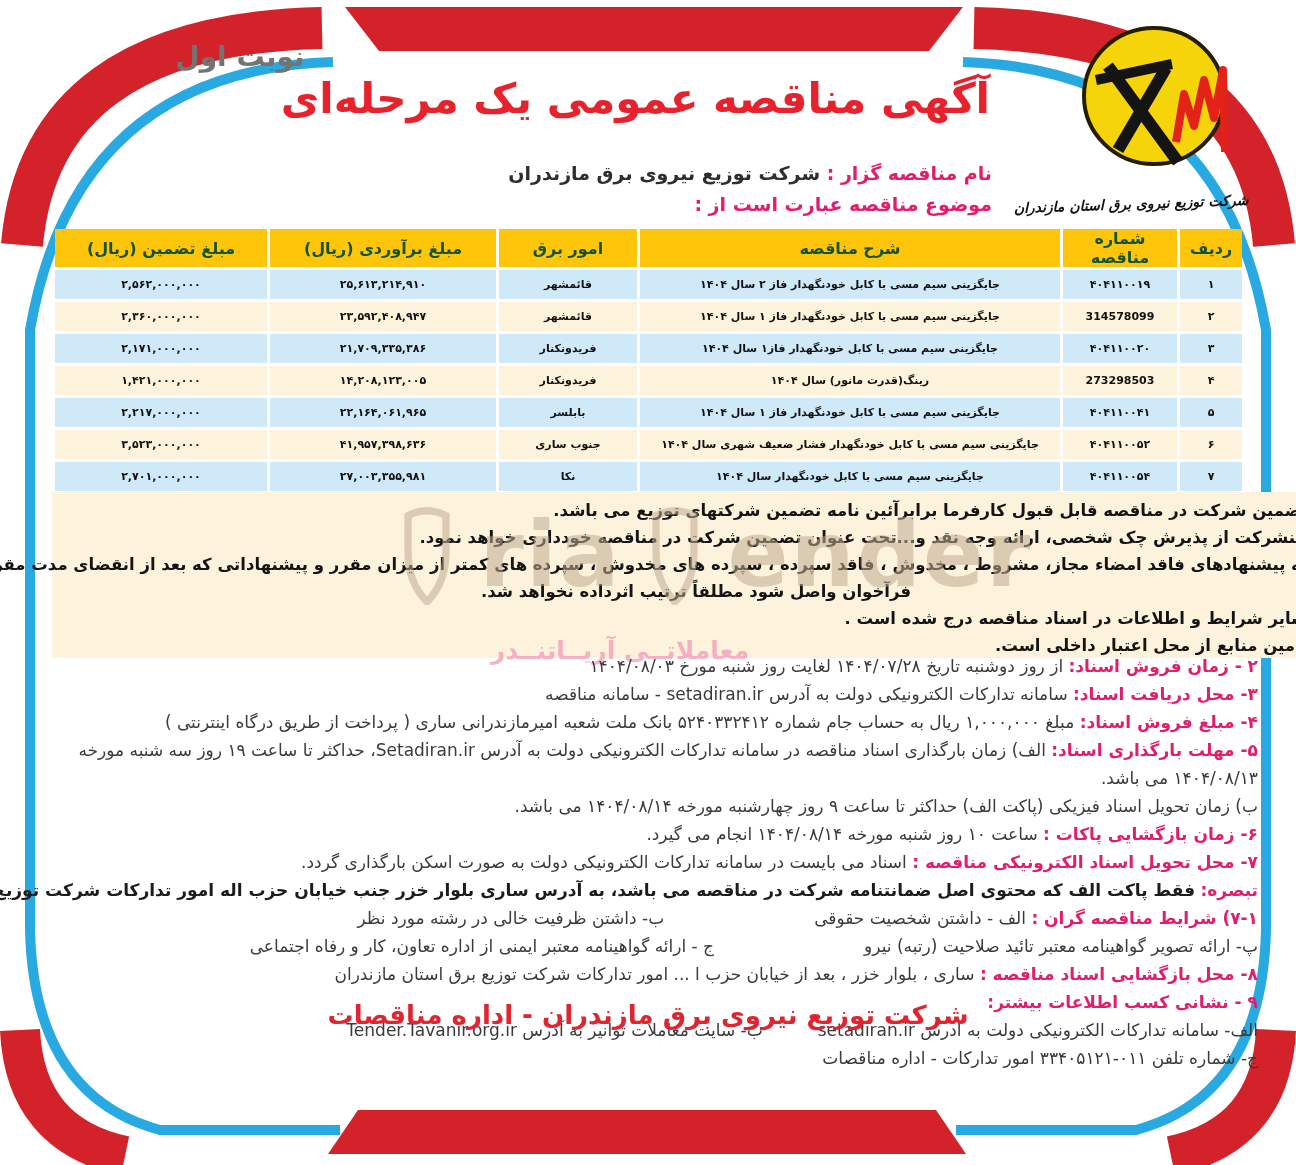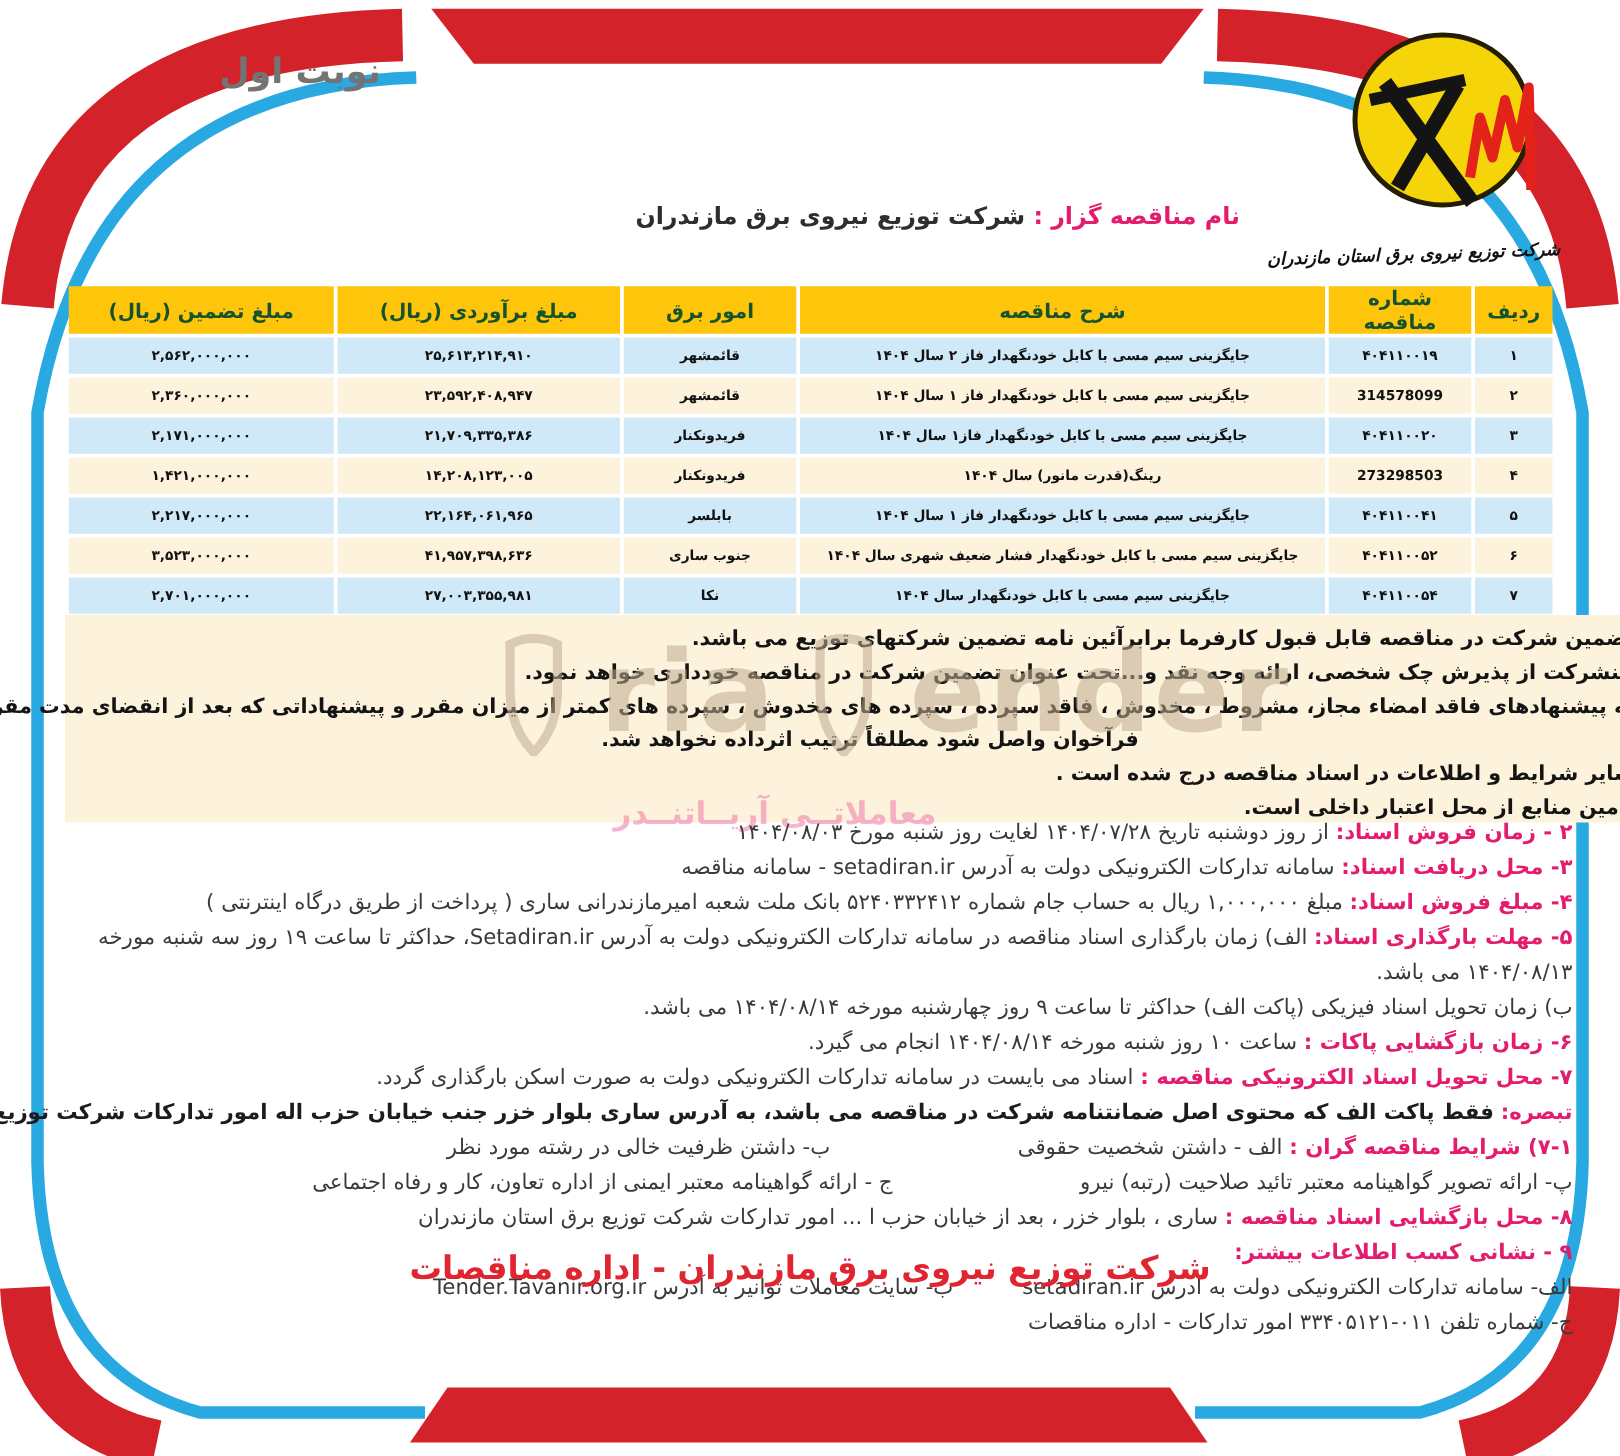--- a/index.html
+++ b/index.html
@@ -62,22 +62,24 @@
   <svg class="abs" style="left:1078px;top:22px;width:150px;height:150px;" viewBox="0 0 150 150">
     <ellipse cx="76" cy="74" rx="70" ry="68" fill="#f6d40a" stroke="#241d00" stroke-width="4"></ellipse>
     <path d="M18,58 L94,42" stroke="#141414" stroke-width="10" fill="none"></path>
     <path d="M30,44 L100,140" stroke="#141414" stroke-width="12" fill="none"></path>
     <path d="M88,46 L40,128" stroke="#141414" stroke-width="12" fill="none"></path>
     <path d="M98,120 L106,72 L116,104 L126,58 L136,96 L145,48 L147,130" stroke="#e32219" stroke-width="8" fill="none" stroke-linejoin="round"></path>
   </svg>
   <div class="abs calli">شرکت توزیع نیروی برق استان مازندران</div>
 
   <div class="abs noubat">نوبت اول</div>
+  <div class="abs title">آگهی مناقصه عمومی یک مرحله‌ای</div>
   <div class="abs headlines">
     <div><span class="pink">نام مناقصه گزار :</span> <span class="dark">شرکت توزیع نیروی برق مازندران</span></div>
+    <div class="pink">موضوع مناقصه عبارت است از :</div>
   </div>
 
   <table class="tnd">
     <colgroup>
       <col style="width:62px">
         <col style="width:114px">
         <col style="width:420px">
         <col style="width:138px">
         <col style="width:226px">
         <col style="width:212px">

